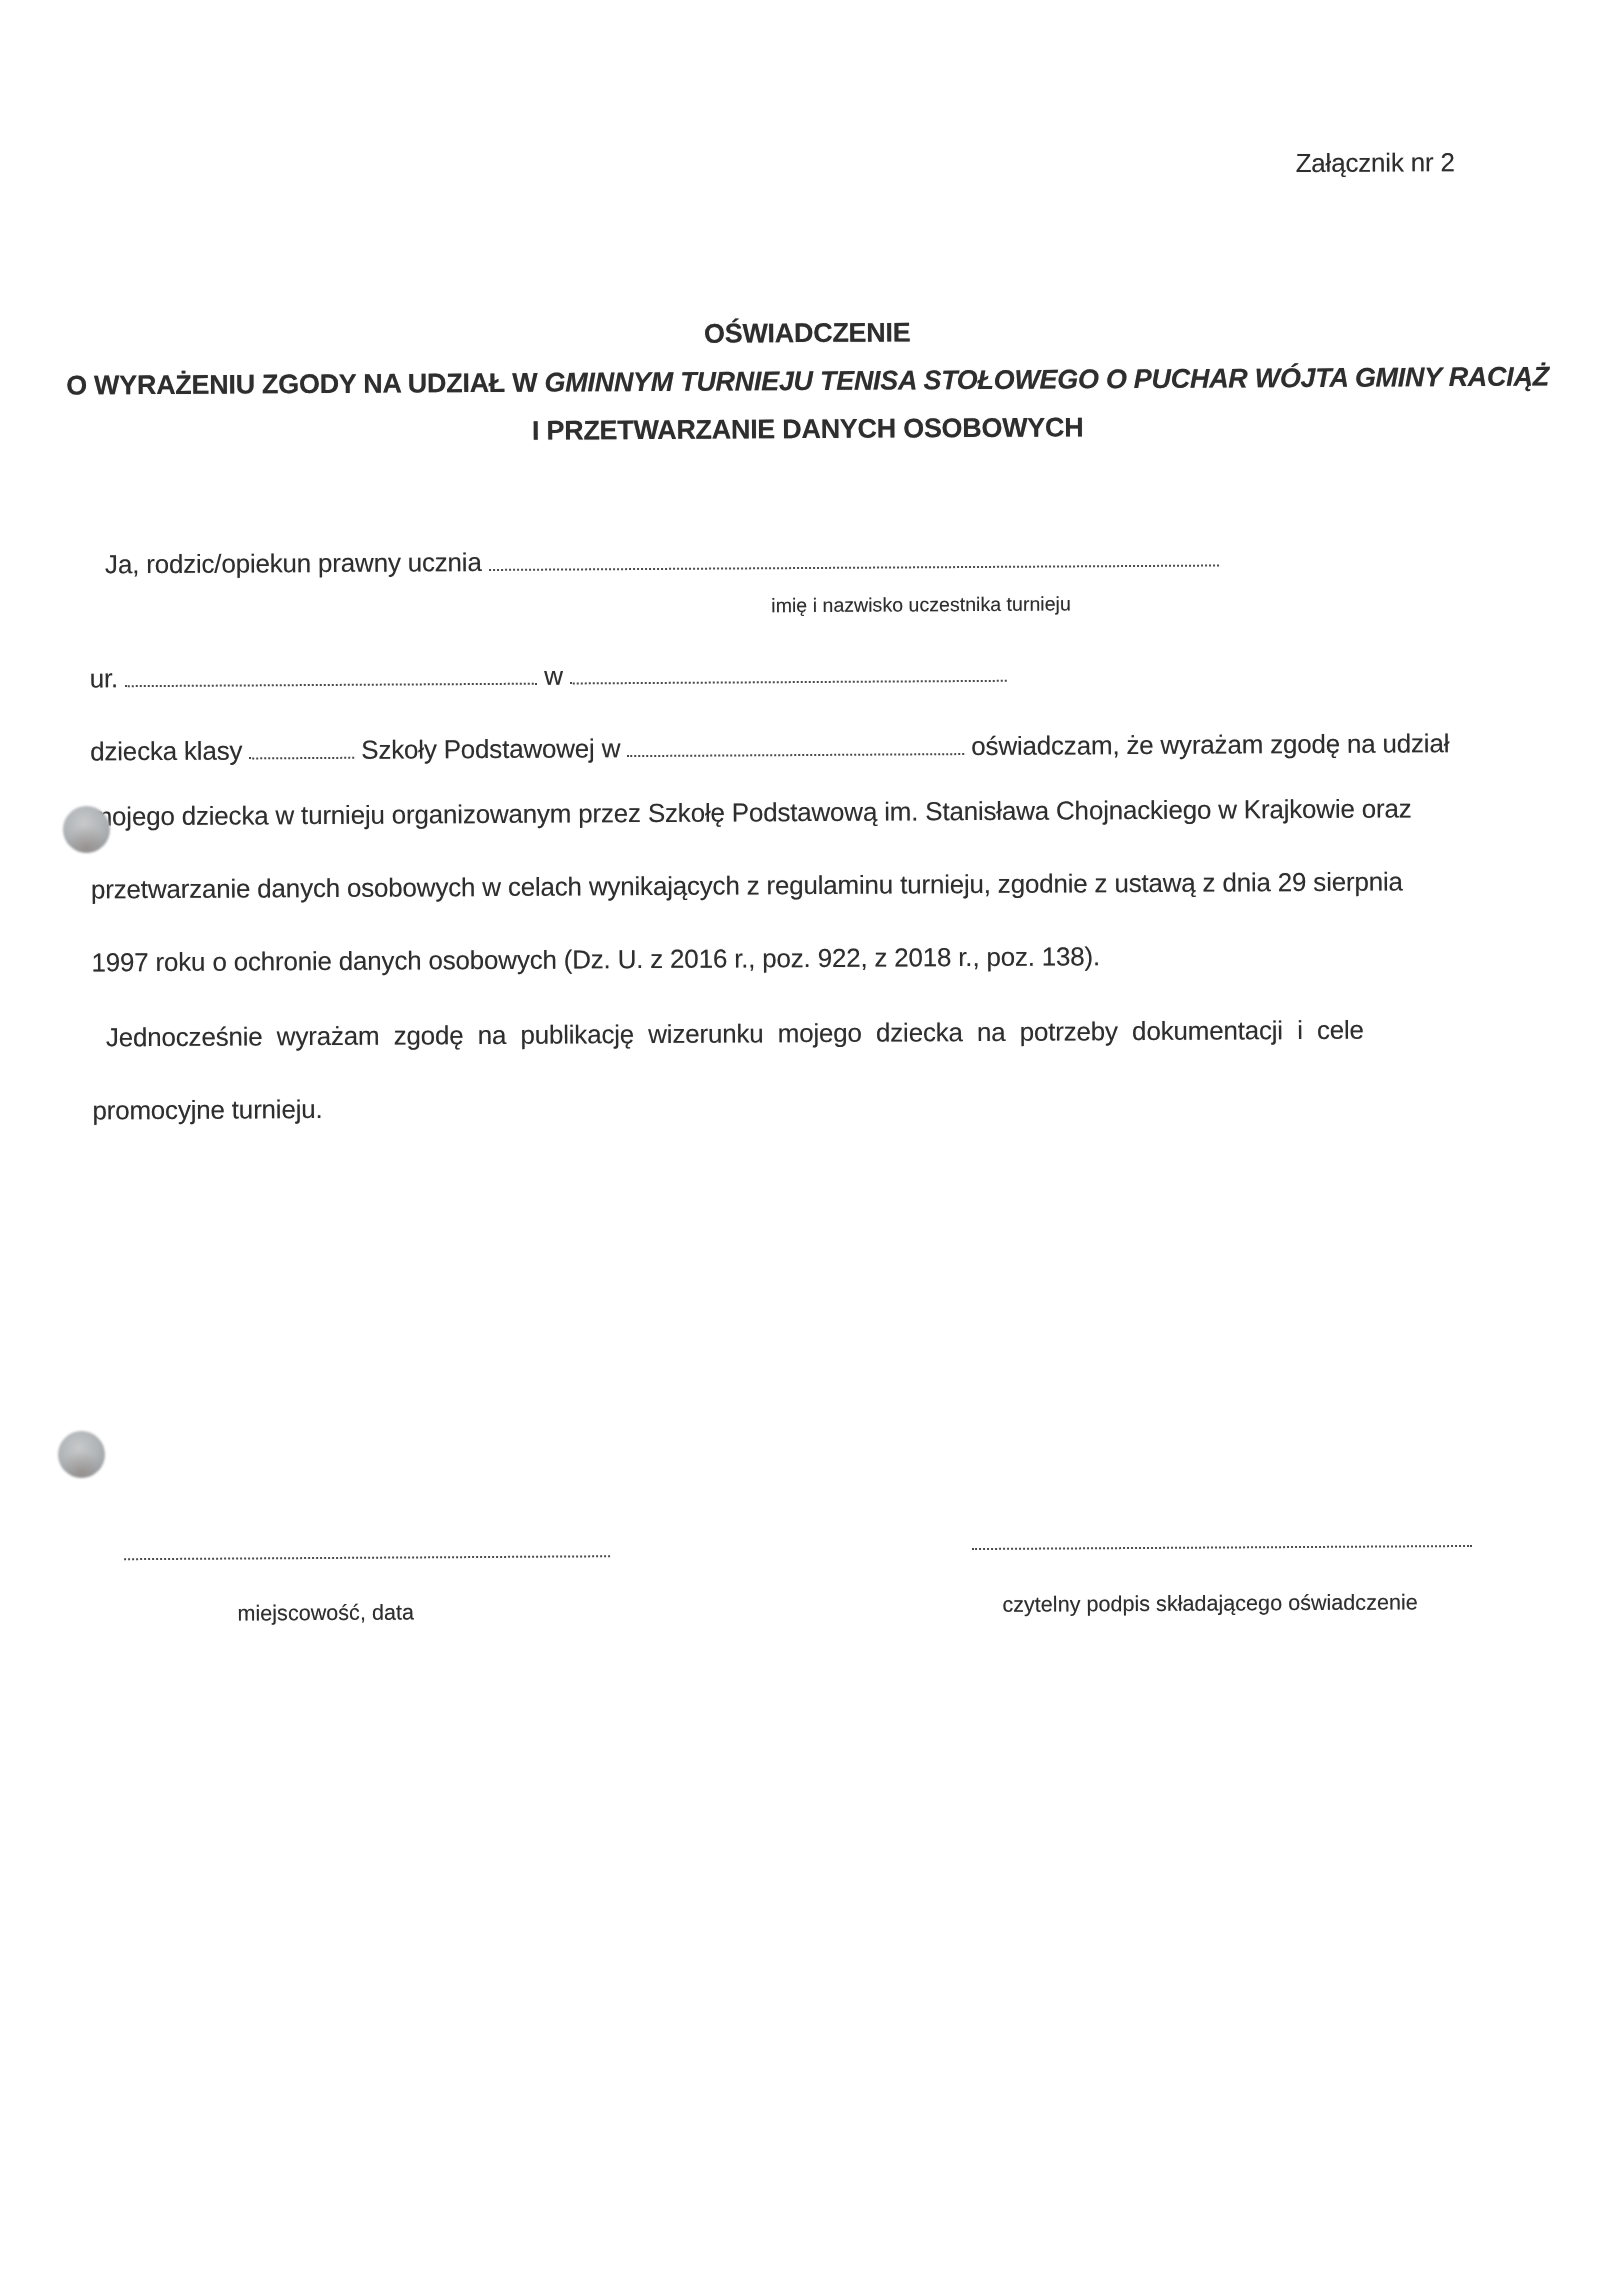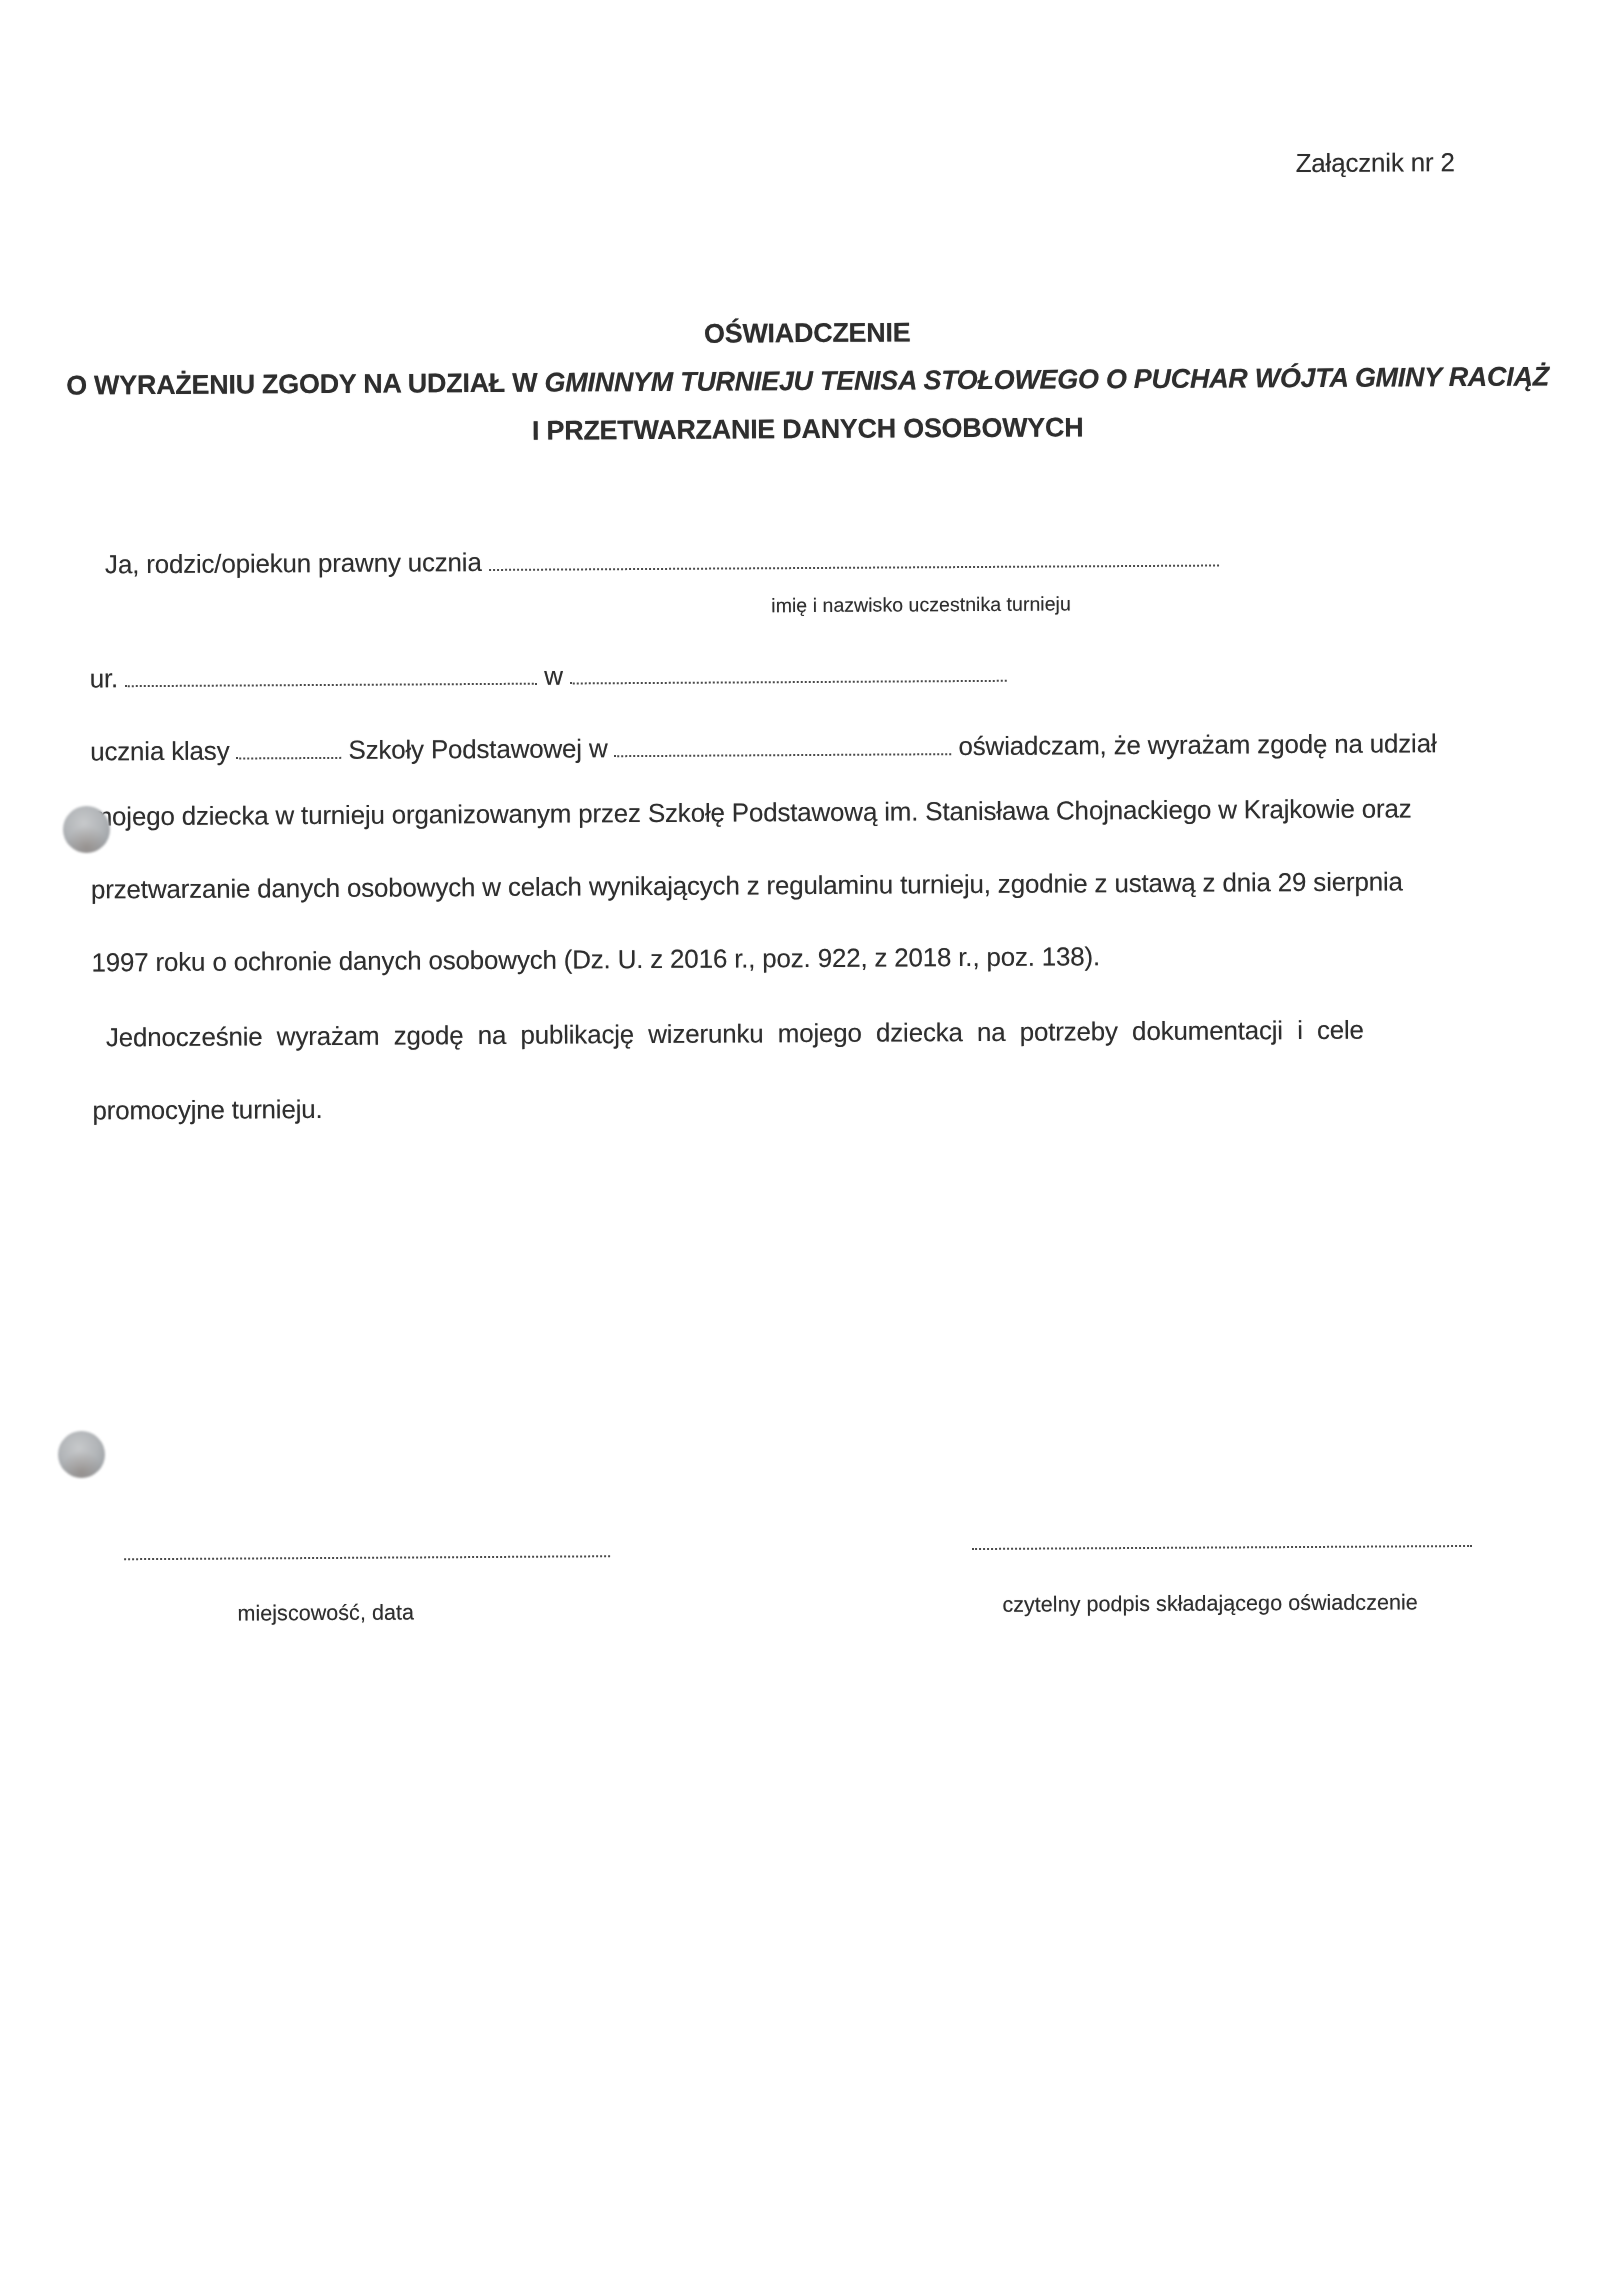--- a/index.html
+++ b/index.html
@@ -82,21 +82,21 @@
       <div><span>O WYRAŻENIU ZGODY NA UDZIAŁ W </span><span class="title-italic">GMINNYM TURNIEJU TENISA STOŁOWEGO O PUCHAR WÓJTA GMINY RACIĄŻ</span></div>
       <div>I PRZETWARZANIE DANYCH OSOBOWYCH</div>
     </div>
 
     <div class="txt" style="left:108px; top:545px;"><span>Ja, rodzic/opiekun prawny ucznia </span><span class="dots" style="width:730px;"></span></div>
 
     <div class="txt caption" style="left:774px; top:594px;">imię i nazwisko uczestnika turnieju</div>
 
     <div class="txt" style="left:92px; top:659px;"><span>ur. </span><span class="dots" style="width:412px;"></span><span> w </span><span class="dots" style="width:437px;"></span></div>
 
-    <div class="txt" style="left:92px; top:732px;"><span>ucznia klasy </span><span class="dots" style="width:105px;"></span><span> Szkoły Podstawowej w </span><span class="dots" style="width:337px;"></span><span> oświadczam, że wyrażam zgodę na udział</span></div>
+    <div class="txt" style="left:92px; top:732px;"><span>dziecka klasy </span><span class="dots" style="width:105px;"></span><span> Szkoły Podstawowej w </span><span class="dots" style="width:337px;"></span><span> oświadczam, że wyrażam zgodę na udział</span></div>
 
     <div class="txt" style="left:92px; top:797px;">mojego dziecka w turnieju organizowanym przez Szkołę Podstawową im. Stanisława Chojnackiego w Krajkowie oraz</div>
     <div class="txt" style="left:92px; top:870px;">przetwarzanie danych osobowych w celach wynikających z regulaminu turnieju, zgodnie z ustawą z dnia 29 sierpnia</div>
     <div class="txt" style="left:92px; top:943px;">1997 roku o ochronie danych osobowych (Dz. U. z 2016 r., poz. 922, z 2018 r., poz. 138).</div>
 
     <div class="txt justify1" style="left:106px; top:1018px;">Jednocześnie wyrażam zgodę na publikację wizerunku mojego dziecka na potrzeby dokumentacji i cele</div>
     <div class="txt" style="left:92px; top:1091px;">promocyjne turnieju.</div>
 
     <div class="sig-rule" style="left:121px; top:1554px; width:486px;"></div>
     <div class="sig-rule" style="left:969px; top:1549px; width:500px;"></div>

